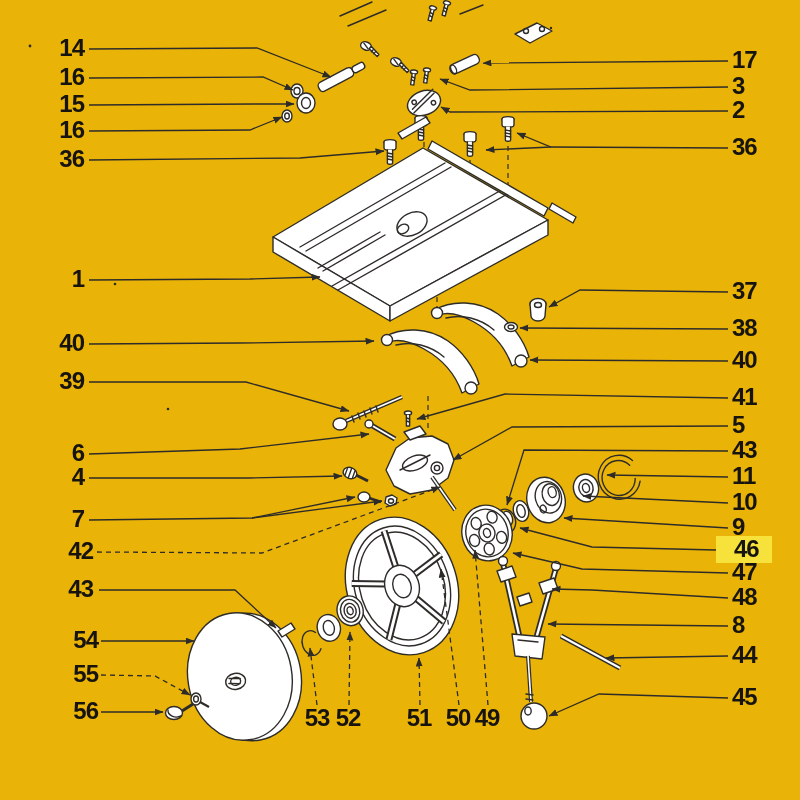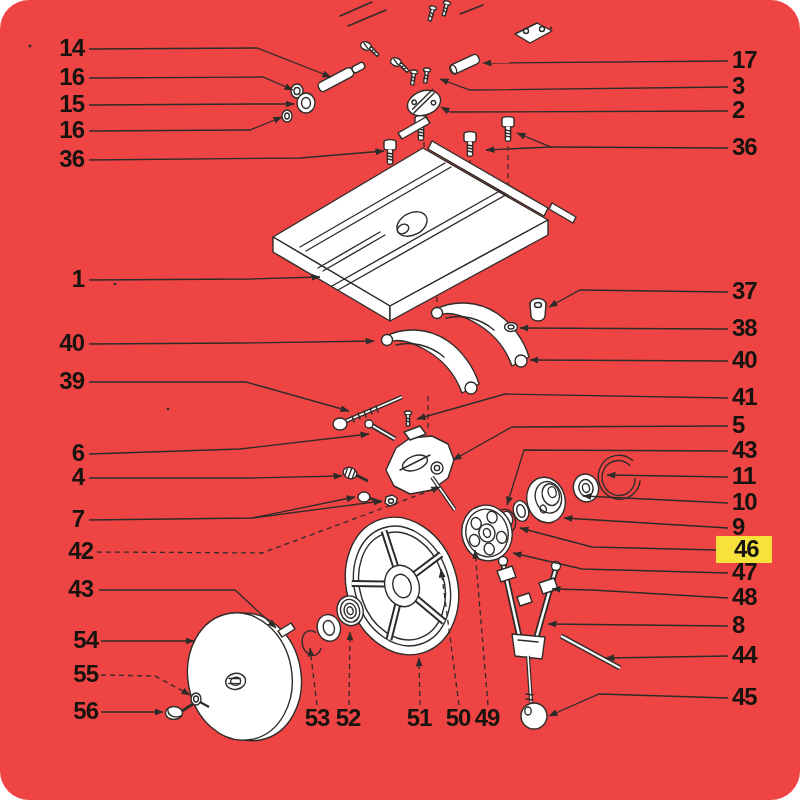--- a/index.html
+++ b/index.html
@@ -1,16 +1,16 @@
 <!DOCTYPE html>
 <html style="--line: #2e2c29; --label: #17140f;"><head>
 <meta charset="utf-8">
 <style>
   html,body{margin:0;padding:0;background:#ffffff;}
-  .stage{position:relative;width:800px;height:800px;background:#ef4444;overflow:hidden;border-radius:29px;}
+  .stage{position:relative;width:800px;height:800px;background:#eab308;overflow:hidden;}
   svg{position:absolute;left:0;top:0;}
   .ln{stroke:var(--line,#2e2c29);stroke-width:1.4;fill:none;stroke-linecap:round;stroke-linejoin:round;}
   .wf{fill:#ffffff;}
   .thick{stroke:var(--line,#2e2c29);fill:none;}
   .wline{stroke:#ffffff;fill:none;}
   .dashl{stroke:var(--line,#2e2c29);stroke-width:1.2;fill:none;stroke-dasharray:5 4;}
   .leader{fill:none;stroke:var(--line,#2e2c29);stroke-width:1.3;}
   .leader.dash{stroke-dasharray:5 4;}
   .plabel{font-family:"Liberation Sans",sans-serif;font-weight:bold;font-size:24px;fill:var(--label,#17140f);letter-spacing:-1px;cursor:pointer;}
   .dot{fill:var(--line,#2e2c29);}

